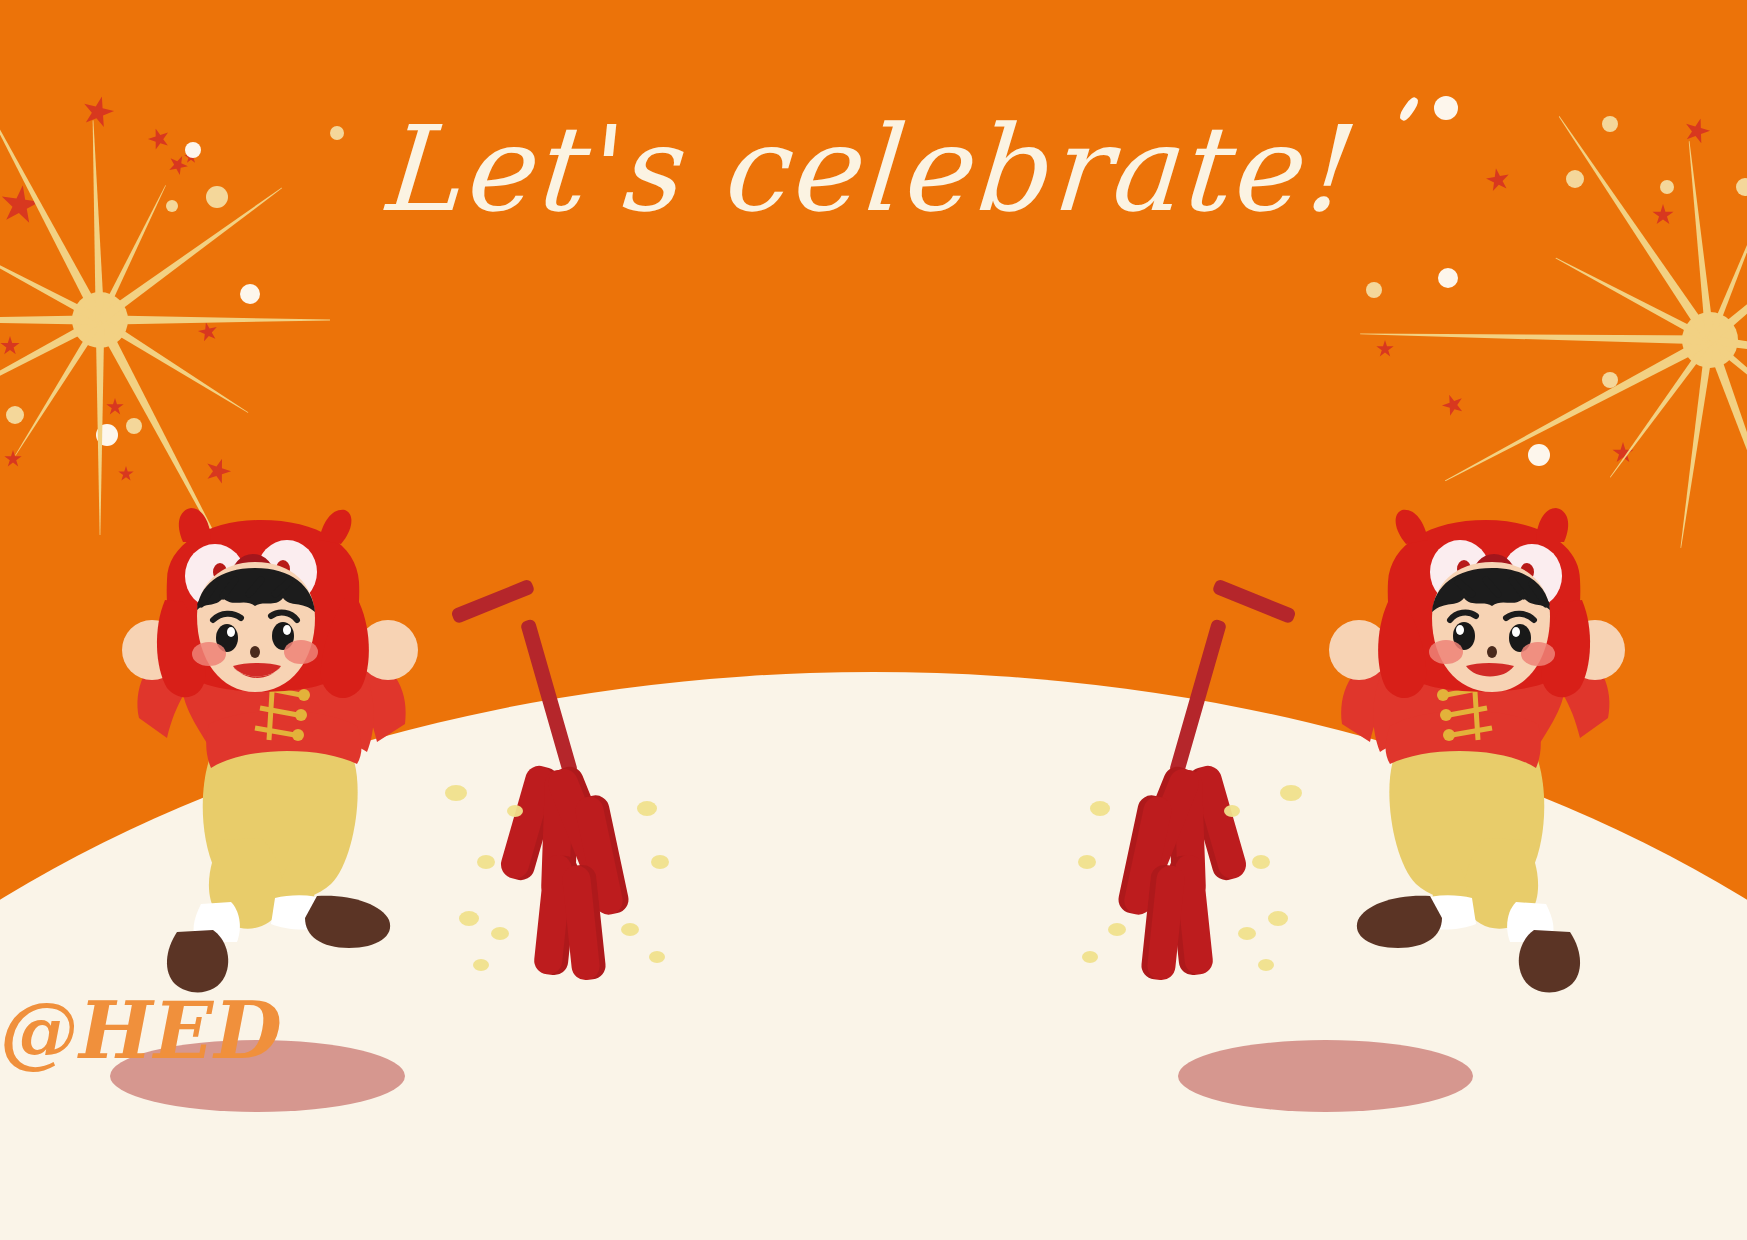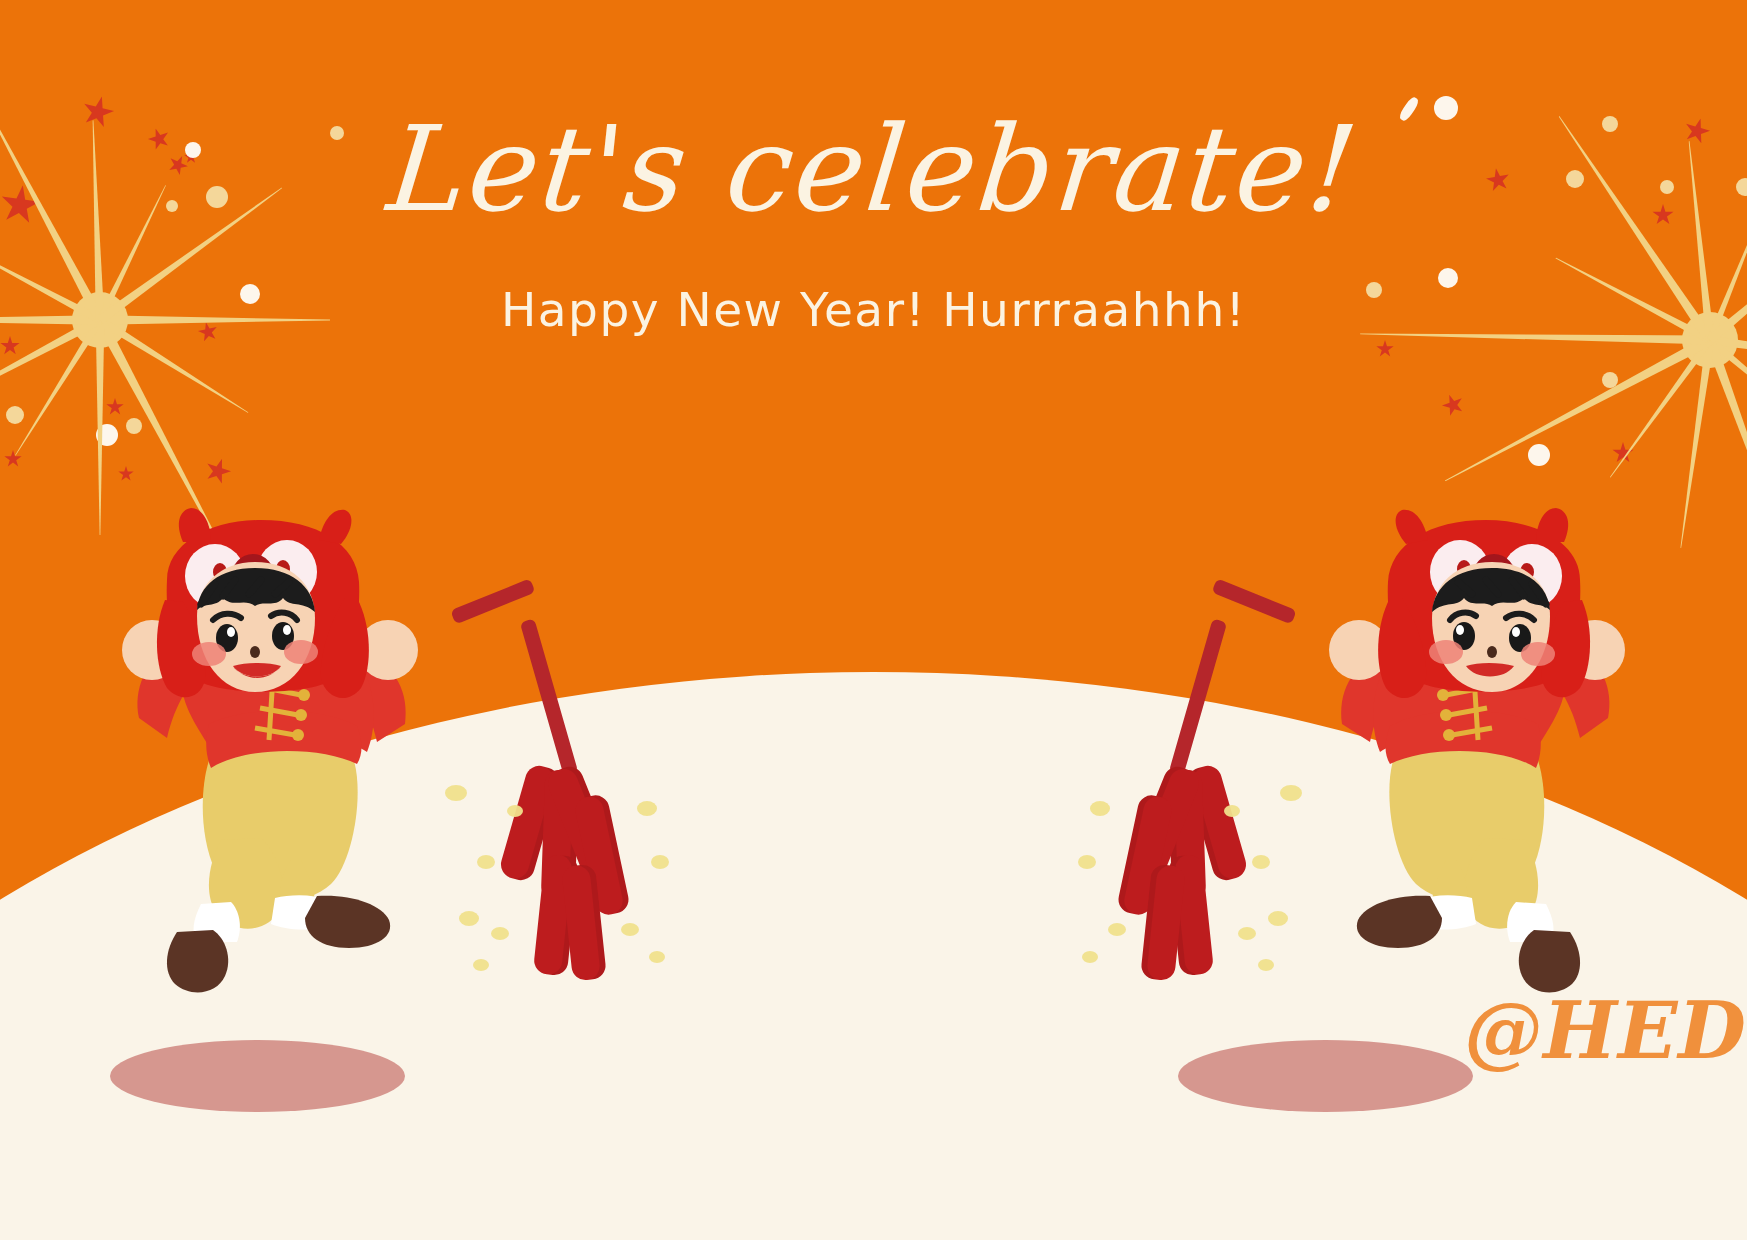--- a/index.html
+++ b/index.html
@@ -40,21 +40,21 @@
     position:absolute; left:0; top:282px; width:1747px;
     text-align:center;
     font-family:"DejaVu Sans", sans-serif;
     font-size:47px;
     letter-spacing:1.5px;
     color:#FBF3E2;
     white-space:nowrap;
   }
   .watermark {
     position:absolute; left:0; top:985px; width:1747px;
-    text-align:right;
+    text-align:left;
     font-family:"DejaVu Serif", serif;
     font-style:italic;
     font-weight:bold;
     font-size:78px;
     letter-spacing:1px;
     color:#F0903C;
     white-space:nowrap;
   }
   
   .dot { position:absolute; border-radius:50%; }
@@ -356,16 +356,15 @@
       <ellipse cx="126" cy="152" rx="4" ry="5" fill="#FFFFFF"></ellipse>
       <ellipse cx="182" cy="150" rx="4" ry="5" fill="#FFFFFF"></ellipse>
       <ellipse cx="104" cy="174" rx="17" ry="12" fill="#EE8277" opacity=".85"></ellipse>
       <ellipse cx="196" cy="172" rx="17" ry="12" fill="#EE8277" opacity=".85"></ellipse>
       <ellipse cx="150" cy="172" rx="5" ry="6" fill="#4A2A1C"></ellipse>
       <path d="M128 186 C142 182 164 182 176 186 C166 200 138 200 128 186 Z" fill="#D22A26"></path>
     </svg>
   </div>
 
   <div class="title">Let's celebrate!</div>
-  <div class="subtitle">Happy New Year! Hurrraahhh!</div>
   <div class="watermark">@HED</div>
 
 </div>
 
 </body></html>

